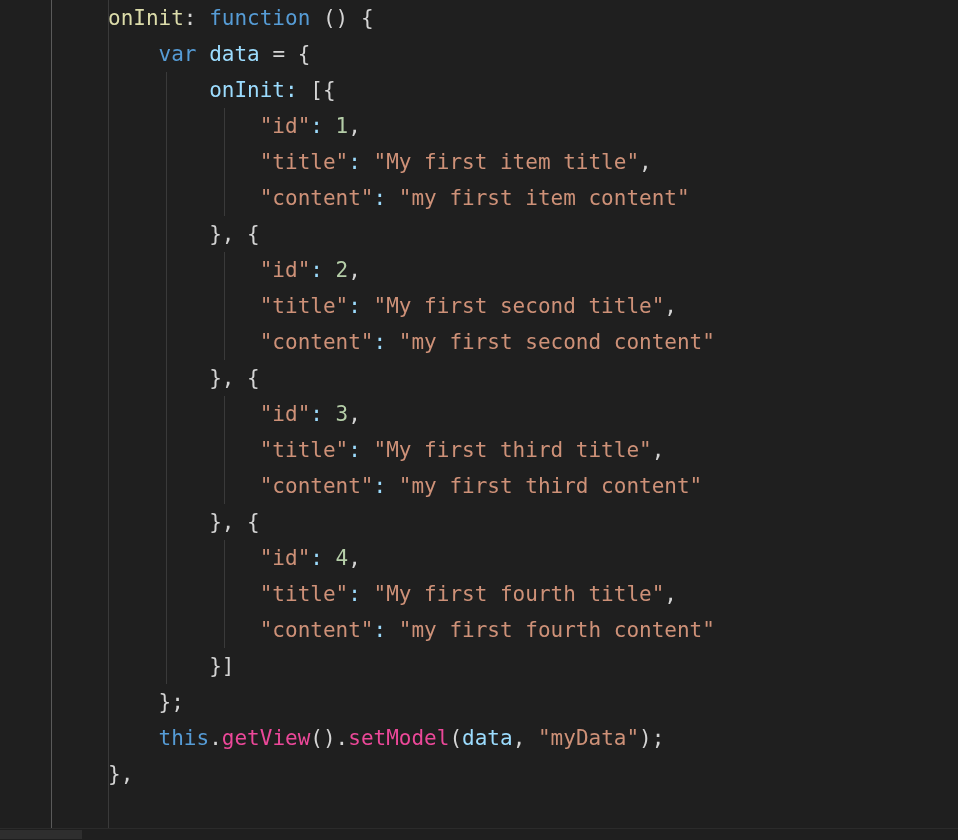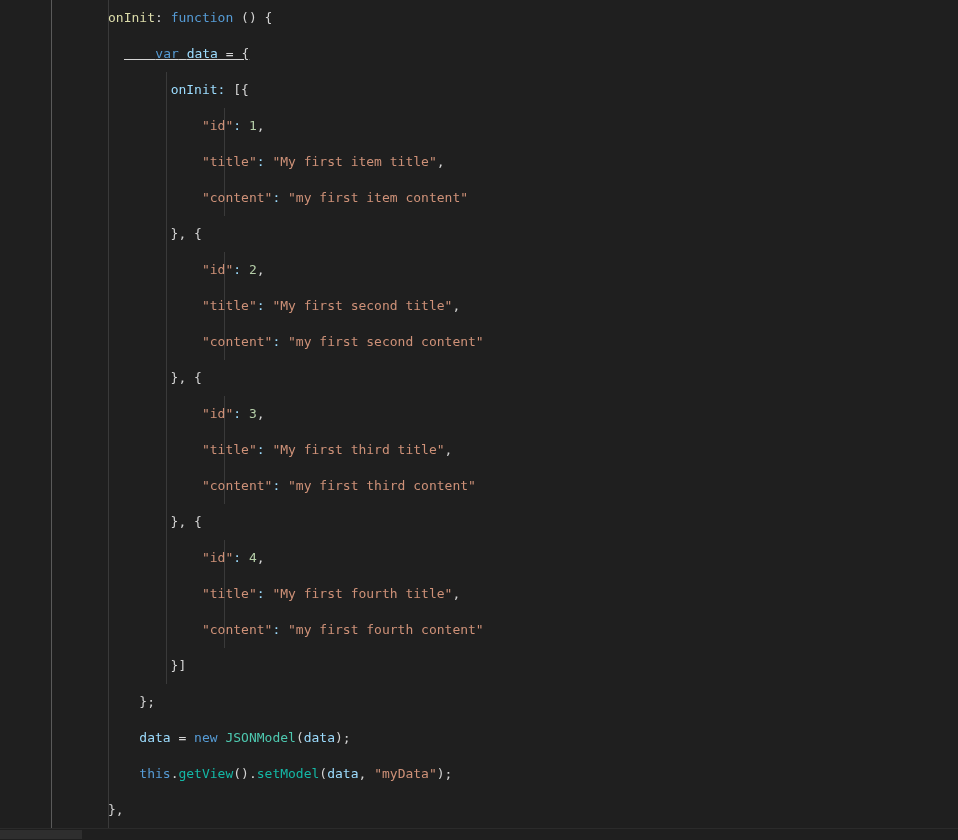--- a/index.html
+++ b/index.html
@@ -39,21 +39,21 @@
     right: 0;
     bottom: 11px;
     overflow: hidden;
   }
 
   .line {
     position: relative;
     height: 36px;
     line-height: 36px;
     white-space: pre;
-    font-size: 13px;
+    font-size: 21px;
     letter-spacing: 0;
     color: #d4d4d4;
   }
 
   .line .guides {
     position: absolute;
     left: 0; top: 0; bottom: 0;
     width: 100%;
     pointer-events: none;
   }
@@ -69,21 +69,21 @@
     left: 0;
     top: 0;
     display: block;
   }
   .t-prop   { color: #dcdcaa; }  
   .t-key    { color: #569cd6; }  
   .t-var    { color: #9cdcfe; }  
   .t-str    { color: #ce9178; }  
   .t-num    { color: #b5cea8; }  
   .t-class  { color: #4ec9b0; }  
-  .t-func   { color: #14b8a6; }  
+  .t-func   { color: #ec4899; }  
   .t-punc   { color: #d4d4d4; }
 
   
   #hscroll {
     position: absolute;
     left: 0;
     right: 0;
     bottom: 0;
     height: 11px;
     background: #1f1f1f;
@@ -102,40 +102,39 @@
 
 <div id="editor">
 
   <div id="rulers">
       <div class="vrule bright" style="left: 51px;"></div>
       <div class="vrule dim" style="left: 108px;"></div>
     </div>
 
   <div id="code">
       <div class="line"><span class="txt" style="left: 108px;"><span class="t-prop">onInit</span><span class="t-punc">: </span><span class="t-key">function</span><span class="t-punc"> () {</span></span></div>
-      <div class="line"><div class="guides"></div><span class="txt" style="left: 124px; text-decoration: underline;"><span class="t-punc">    </span><span class="t-key">var</span><span class="t-punc"> </span><span class="t-var">data</span><span class="t-punc"> = {</span></span></div>
+      <div class="line"><div class="guides"></div><span class="txt" style="left: 108px;"><span class="t-punc">    </span><span class="t-key">var</span><span class="t-punc"> </span><span class="t-var">data</span><span class="t-punc"> = {</span></span></div>
       <div class="line"><div class="guides"><i style="left: 166px;"></i></div><span class="txt" style="left: 108px;"><span class="t-punc">        </span><span class="t-var">onInit</span><span class="t-var">:</span><span class="t-punc"> [{</span></span></div>
       <div class="line"><div class="guides"><i style="left: 166px;"></i><i style="left: 224px;"></i></div><span class="txt" style="left: 108px;"><span class="t-punc">            </span><span class="t-str">"id"</span><span class="t-var">:</span><span class="t-punc"> </span><span class="t-num">1</span><span class="t-punc">,</span></span></div>
       <div class="line"><div class="guides"><i style="left: 166px;"></i><i style="left: 224px;"></i></div><span class="txt" style="left: 108px;"><span class="t-punc">            </span><span class="t-str">"title"</span><span class="t-var">:</span><span class="t-punc"> </span><span class="t-str">"My first item title"</span><span class="t-punc">,</span></span></div>
       <div class="line"><div class="guides"><i style="left: 166px;"></i><i style="left: 224px;"></i></div><span class="txt" style="left: 108px;"><span class="t-punc">            </span><span class="t-str">"content"</span><span class="t-var">:</span><span class="t-punc"> </span><span class="t-str">"my first item content"</span></span></div>
       <div class="line"><div class="guides"><i style="left: 166px;"></i></div><span class="txt" style="left: 108px;"><span class="t-punc">        }, {</span></span></div>
       <div class="line"><div class="guides"><i style="left: 166px;"></i><i style="left: 224px;"></i></div><span class="txt" style="left: 108px;"><span class="t-punc">            </span><span class="t-str">"id"</span><span class="t-var">:</span><span class="t-punc"> </span><span class="t-num">2</span><span class="t-punc">,</span></span></div>
       <div class="line"><div class="guides"><i style="left: 166px;"></i><i style="left: 224px;"></i></div><span class="txt" style="left: 108px;"><span class="t-punc">            </span><span class="t-str">"title"</span><span class="t-var">:</span><span class="t-punc"> </span><span class="t-str">"My first second title"</span><span class="t-punc">,</span></span></div>
       <div class="line"><div class="guides"><i style="left: 166px;"></i><i style="left: 224px;"></i></div><span class="txt" style="left: 108px;"><span class="t-punc">            </span><span class="t-str">"content"</span><span class="t-var">:</span><span class="t-punc"> </span><span class="t-str">"my first second content"</span></span></div>
       <div class="line"><div class="guides"><i style="left: 166px;"></i></div><span class="txt" style="left: 108px;"><span class="t-punc">        }, {</span></span></div>
       <div class="line"><div class="guides"><i style="left: 166px;"></i><i style="left: 224px;"></i></div><span class="txt" style="left: 108px;"><span class="t-punc">            </span><span class="t-str">"id"</span><span class="t-var">:</span><span class="t-punc"> </span><span class="t-num">3</span><span class="t-punc">,</span></span></div>
       <div class="line"><div class="guides"><i style="left: 166px;"></i><i style="left: 224px;"></i></div><span class="txt" style="left: 108px;"><span class="t-punc">            </span><span class="t-str">"title"</span><span class="t-var">:</span><span class="t-punc"> </span><span class="t-str">"My first third title"</span><span class="t-punc">,</span></span></div>
       <div class="line"><div class="guides"><i style="left: 166px;"></i><i style="left: 224px;"></i></div><span class="txt" style="left: 108px;"><span class="t-punc">            </span><span class="t-str">"content"</span><span class="t-var">:</span><span class="t-punc"> </span><span class="t-str">"my first third content"</span></span></div>
       <div class="line"><div class="guides"><i style="left: 166px;"></i></div><span class="txt" style="left: 108px;"><span class="t-punc">        }, {</span></span></div>
       <div class="line"><div class="guides"><i style="left: 166px;"></i><i style="left: 224px;"></i></div><span class="txt" style="left: 108px;"><span class="t-punc">            </span><span class="t-str">"id"</span><span class="t-var">:</span><span class="t-punc"> </span><span class="t-num">4</span><span class="t-punc">,</span></span></div>
       <div class="line"><div class="guides"><i style="left: 166px;"></i><i style="left: 224px;"></i></div><span class="txt" style="left: 108px;"><span class="t-punc">            </span><span class="t-str">"title"</span><span class="t-var">:</span><span class="t-punc"> </span><span class="t-str">"My first fourth title"</span><span class="t-punc">,</span></span></div>
       <div class="line"><div class="guides"><i style="left: 166px;"></i><i style="left: 224px;"></i></div><span class="txt" style="left: 108px;"><span class="t-punc">            </span><span class="t-str">"content"</span><span class="t-var">:</span><span class="t-punc"> </span><span class="t-str">"my first fourth content"</span></span></div>
       <div class="line"><div class="guides"><i style="left: 166px;"></i></div><span class="txt" style="left: 108px;"><span class="t-punc">        }]</span></span></div>
       <div class="line"><div class="guides"></div><span class="txt" style="left: 108px;"><span class="t-punc">    };</span></span></div>
-      <div class="line"><div class="guides"></div><span class="txt" style="left: 108px;"><span class="t-punc">    </span><span class="t-var">data</span><span class="t-punc"> = </span><span class="t-key">new</span><span class="t-punc"> </span><span class="t-class">JSONModel</span><span class="t-punc">(</span><span class="t-var">data</span><span class="t-punc">);</span></span></div>
       <div class="line"><div class="guides"></div><span class="txt" style="left: 108px;"><span class="t-punc">    </span><span class="t-key">this</span><span class="t-punc">.</span><span class="t-func">getView</span><span class="t-punc">().</span><span class="t-func">setModel</span><span class="t-punc">(</span><span class="t-var">data</span><span class="t-punc">, </span><span class="t-str">"myData"</span><span class="t-punc">);</span></span></div>
       <div class="line"><span class="txt" style="left: 108px;"><span class="t-punc">},</span></span></div>
     </div>
 
   <div id="hscroll">
     <div class="thumb" style="width: 82px;"></div>
   </div>
 
 </div>
 

